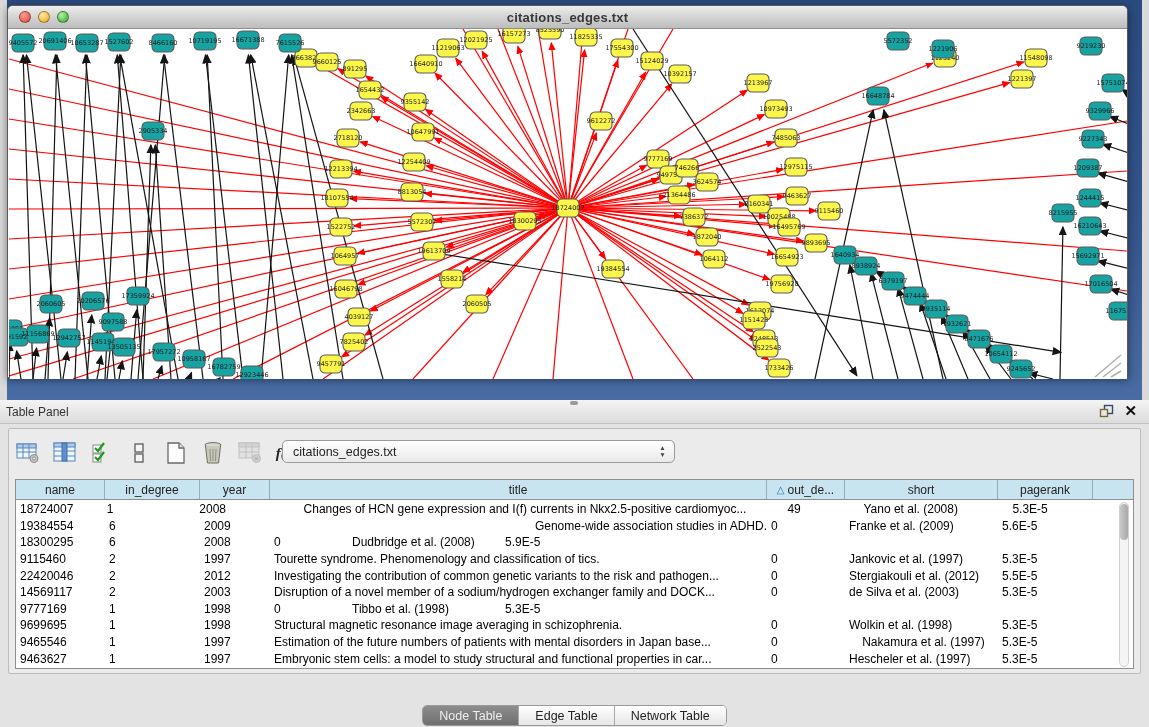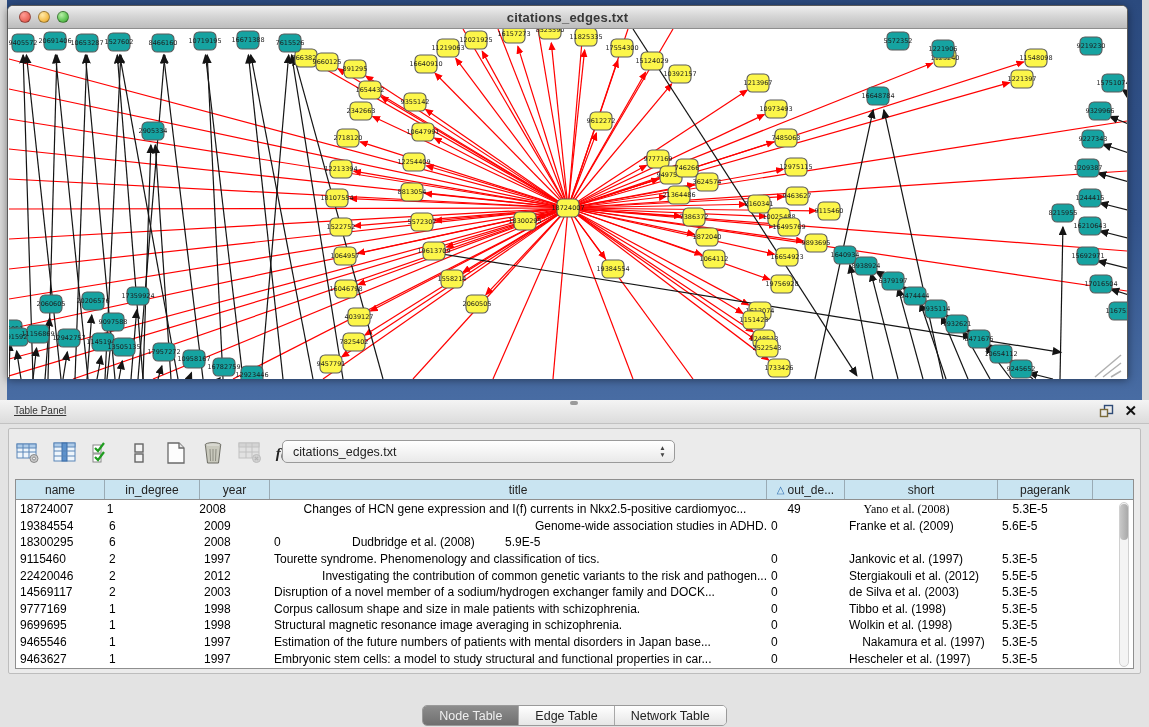--- a/index.html
+++ b/index.html
@@ -25,21 +25,21 @@
   .win-title { position:absolute; top:4px; left:0; width:100%; text-align:center;
                font-size:13px; color:#383838; font-weight:bold; letter-spacing:.2px; }
   .canvas-wrap { position:absolute; left:1px; top:23px; width:1118px; height:350px; background:#ffffff; overflow:hidden; }
   svg.graph { display:block; }
   .graph text { font-size:6.5px; fill:#1c1c1c; font-family:"DejaVu Sans",sans-serif; }
 
   
   .bottom { position:absolute; left:0; top:400px; width:1149px; height:327px; background:#e3e3e3; }
   .panel-header { position:absolute; left:0; top:0; width:100%; height:24px;
                   background:linear-gradient(180deg,#f4f4f4,#dcdcdc); border-bottom:1px solid #c2c2c2; }
-  .panel-title { position:absolute; left:14px; top:5px; font-size:10px; color:#333;text-decoration:underline; }
+  .panel-title { position:absolute; left:6px; top:5px; font-size:12px; color:#333; }
   .panel-hdr-icons { position:absolute; right:12px; top:3px; display:flex; gap:10px; align-items:center; }
   .float-icon svg { display:block; }
   .close-x { font-size:15px; font-weight:bold; color:#111; line-height:16px; cursor:default; }
   .splitter-dot { position:absolute; left:570px; top:1px; width:8px; height:4px; border-radius:2px;
                   background:#9a9a9a; }
 
   .panel-body { position:absolute; left:8px; top:28px; width:1133px; height:246px;
                 background:#ebebeb; border:1px solid #bdbdbd; border-radius:2px; }
 
   
@@ -826,21 +826,21 @@
             <span>pagerank</span>
           </div>
         </div>
       <div class="tbl-rows" id="tbl-rows">
           <div class="tr">
             <div class="td" style="width: 89px;">18724007</div>
             <div class="td" style="width: 95px;">1</div>
             <div class="td" style="width: 70px;">2008</div>
             <div class="td" style="width: 497px; margin-left: 36px;">Changes of HCN gene expression and I(f) currents in Nkx2.5-positive cardiomyoc...</div>
             <div class="td" style="width: 78px;">49</div>
-            <div class="td" style="width: 153px; font-family: Liberation Serif, serif;">Yano et al. (2008)</div>
+            <div class="td" style="width: 153px;">Yano et al. (2008)</div>
             <div class="td" style="width: 95px;">5.3E-5</div>
           </div>
           <div class="tr">
             <div class="td" style="width: 89px;">19384554</div>
             <div class="td" style="width: 95px;">6</div>
             <div class="td" style="width: 70px;">2009</div>
             <div class="td" style="width: 497px; text-align: right;">Genome-wide association studies in ADHD.</div>
             <div class="td" style="width: 78px;">0</div>
             <div class="td" style="width: 153px;">Franke et al. (2009)</div>
             <div class="td" style="width: 95px;">5.6E-5</div>
@@ -859,39 +859,38 @@
             <div class="td" style="width: 70px;">1997</div>
             <div class="td" style="width: 497px;">Tourette syndrome. Phenomenology and classification of tics.</div>
             <div class="td" style="width: 78px;">0</div>
             <div class="td" style="width: 153px;">Jankovic et al. (1997)</div>
             <div class="td" style="width: 95px;">5.3E-5</div>
           </div>
           <div class="tr">
             <div class="td" style="width: 89px;">22420046</div>
             <div class="td" style="width: 95px;">2</div>
             <div class="td" style="width: 70px;">2012</div>
-            <div class="td" style="width: 497px; text-align: right;">Investigating the contribution of common genetic variants to the risk and pathogen...</div>
+            <div class="td" style="width: 497px;">Investigating the contribution of common genetic variants to the risk and pathogen...</div>
             <div class="td" style="width: 78px;">0</div>
             <div class="td" style="width: 153px;">Stergiakouli et al. (2012)</div>
             <div class="td" style="width: 95px;">5.5E-5</div>
           </div>
           <div class="tr">
             <div class="td" style="width: 89px;">14569117</div>
             <div class="td" style="width: 95px;">2</div>
             <div class="td" style="width: 70px;">2003</div>
             <div class="td" style="width: 497px;">Disruption of a novel member of a sodium/hydrogen exchanger family and DOCK...</div>
             <div class="td" style="width: 78px;">0</div>
             <div class="td" style="width: 153px;">de Silva et al. (2003)</div>
             <div class="td" style="width: 95px;">5.3E-5</div>
           </div>
           <div class="tr">
             <div class="td" style="width: 89px;">9777169</div>
             <div class="td" style="width: 95px;">1</div>
             <div class="td" style="width: 70px;">1998</div>
-            <div class="td" style="width: 497px;">Corpus callosum shape and size in male patients with schizophrenia.</div>
             <div class="td" style="width: 78px;">0</div>
             <div class="td" style="width: 153px;">Tibbo et al. (1998)</div>
             <div class="td" style="width: 95px;">5.3E-5</div>
           </div>
           <div class="tr">
             <div class="td" style="width: 89px;">9699695</div>
             <div class="td" style="width: 95px;">1</div>
             <div class="td" style="width: 70px;">1998</div>
             <div class="td" style="width: 497px;">Structural magnetic resonance image averaging in schizophrenia.</div>
             <div class="td" style="width: 78px;">0</div>

